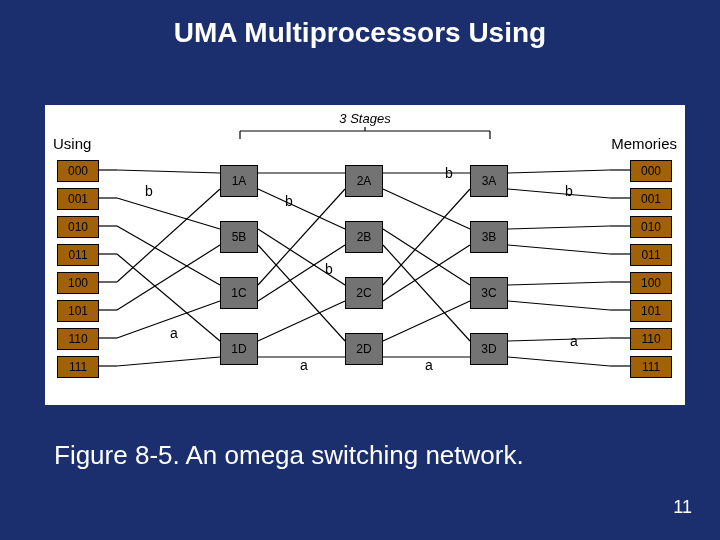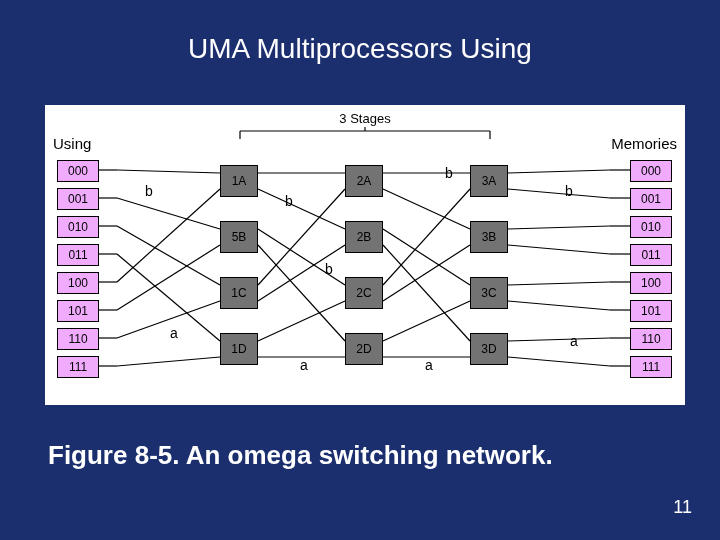--- a/index.html
+++ b/index.html
@@ -4,50 +4,50 @@
 <style>
   html, body { margin:0; padding:0; }
   body {
     width:720px; height:540px;
     background:#1b2f6e;
     font-family: Arial, Helvetica, sans-serif;
     position:relative; overflow:hidden;
   }
   .title {
     color:#fff; text-align:center;
-    font-weight:normal; font-size:28px;
-    line-height:1.2; padding:16px 30px 0 30px;margin-top:16px;
+    font-weight:bold; font-size:28px;
+    line-height:1.2; padding:16px 30px 0 30px;
   }
   .diagram {
     position:absolute; left:45px; top:105px;
     width:640px; height:300px; background:#fff;
   }
   .caption {
-    position:absolute; left:48px; top:440px;
-    color:#fff; font-size:26px; font-weight:bold;
+    position:absolute; left:54px; top:440px;
+    color:#fff; font-size:26px; font-weight:normal;
   }
   .pagenum {
     position:absolute; right:28px; bottom:22px;
     color:#fff; font-size:18px;
   }
   .lbl { position:absolute; font-size:14px; color:#000; }
   .hdr { position:absolute; font-size:15px; color:#000; }
   .cpu-box, .mem-box {
     position:absolute; width:40px; height:20px;
-    border:1.5px solid #000; background:#f0abfc;
+    border:1.5px solid #000; background:#a16207;
     font-size:12px; text-align:center; line-height:20px;
   }
   .stage-box {
     position:absolute; width:36px; height:30px;
     border:1.5px solid #000; background:#737373;
     font-size:12px; text-align:center; line-height:30px;
   }
   svg.net { position:absolute; left:0; top:0; width:640px; height:300px; }
   svg.net line { stroke:#000; stroke-width:1.2; }
-  .bracket { position:absolute; font-size:13px; color:#000; text-align:center; }
+  .bracket { position:absolute; font-size:13px; color:#000; text-align:center;font-style:italic; }
 </style>
 </head>
 <body>
 
 <div class="title">
   <span>UMA Multiprocessors Using</span><br>
 </div>
 
 <div class="diagram">
 

